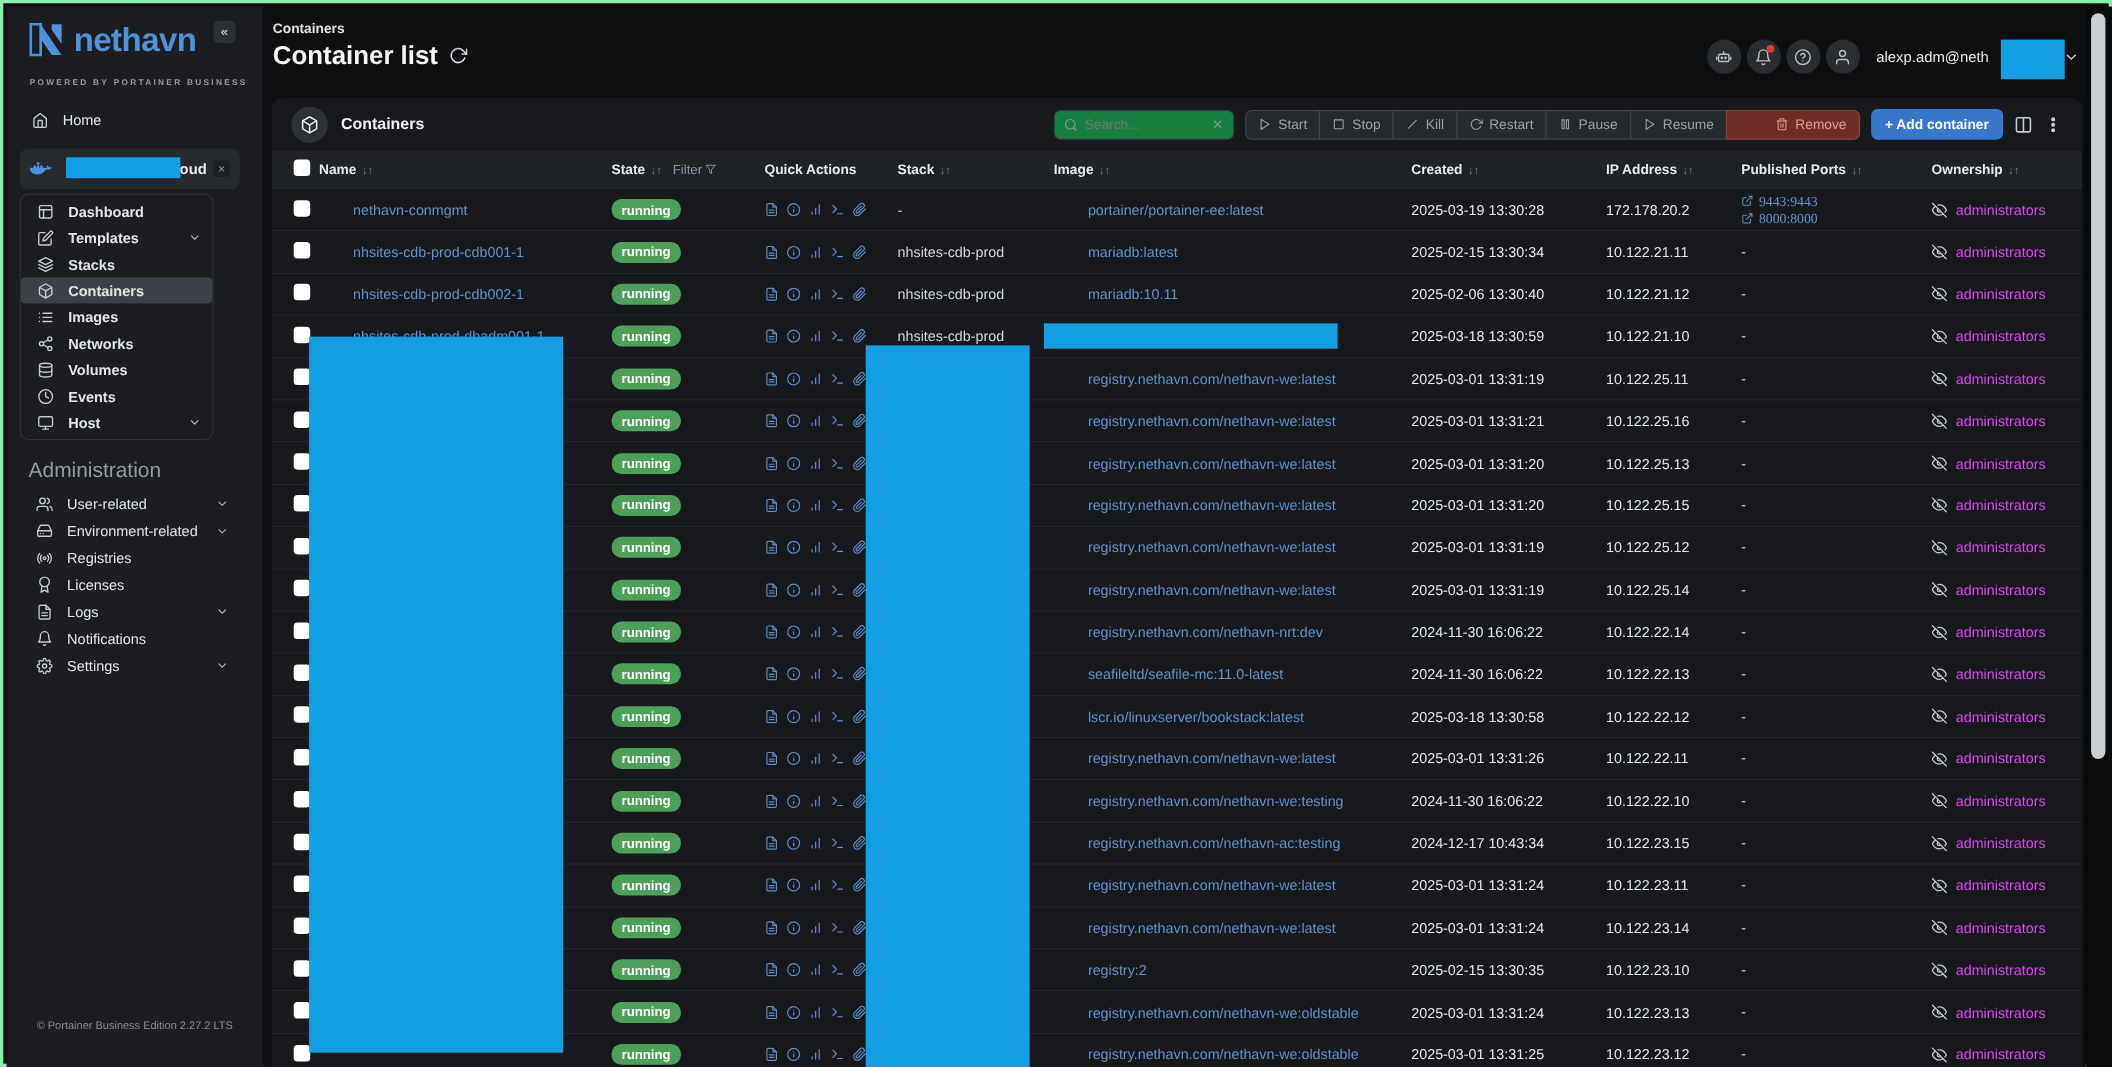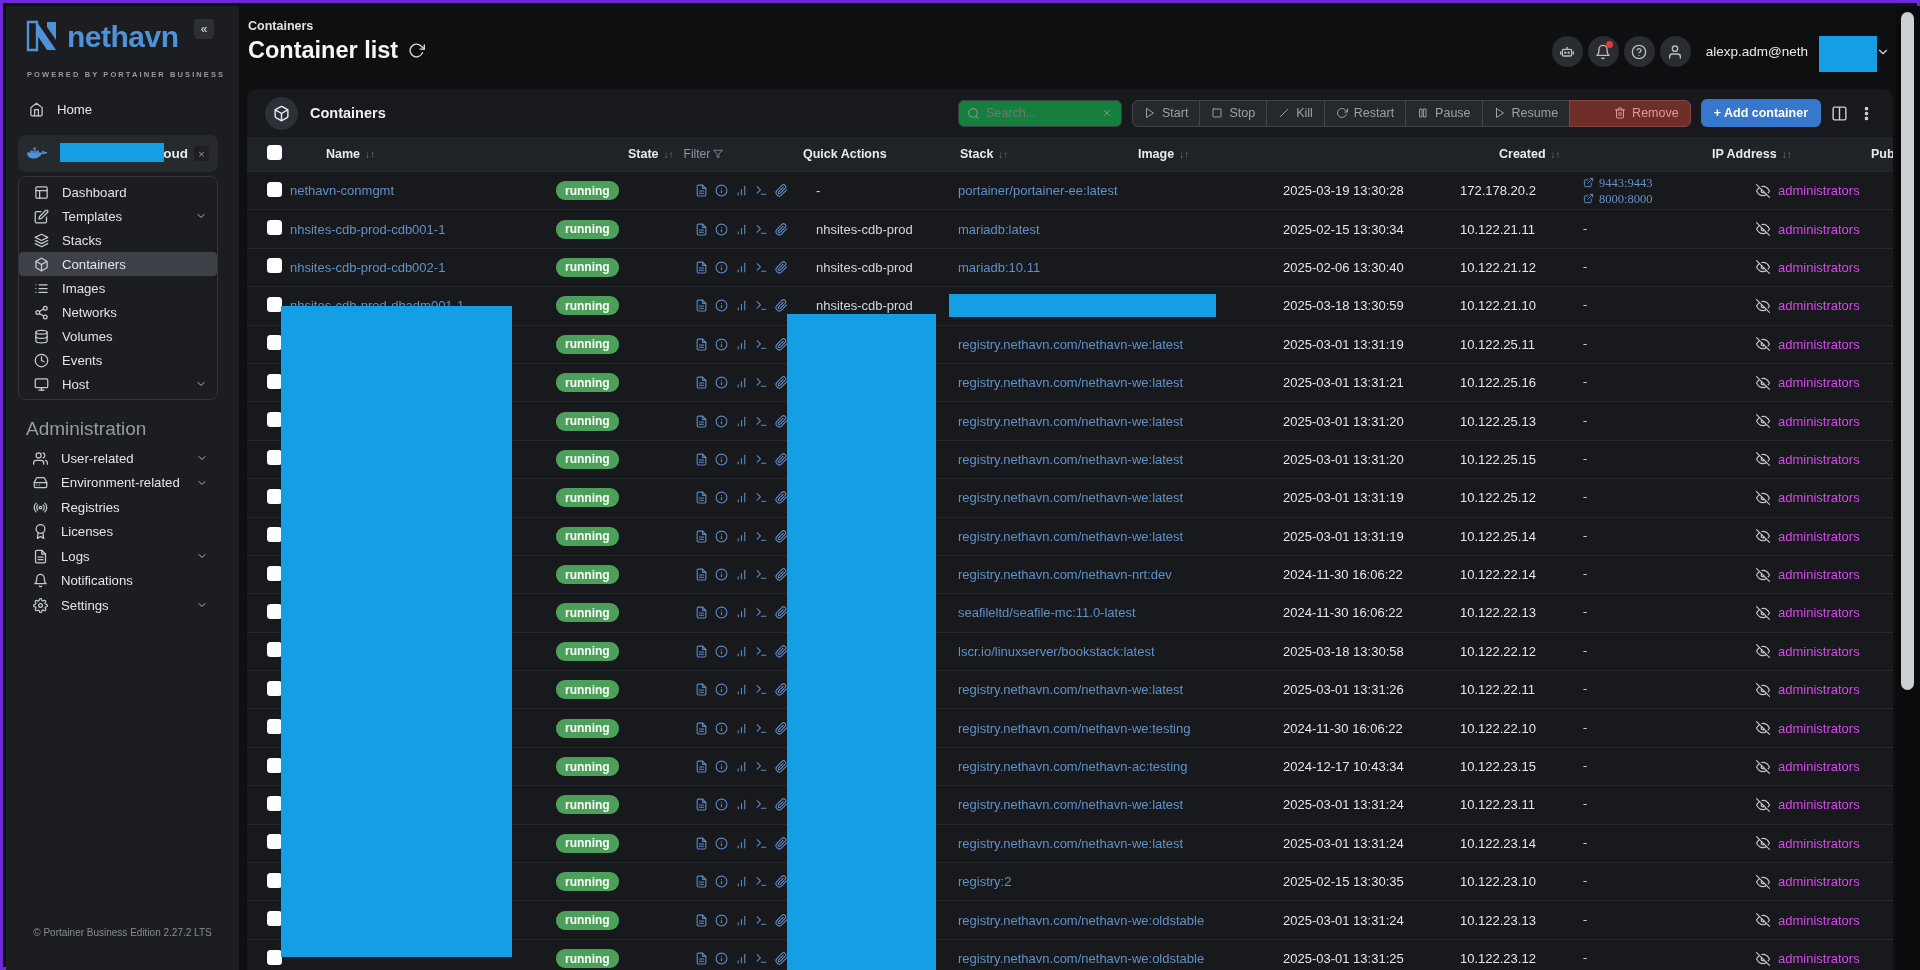--- a/index.html
+++ b/index.html
@@ -2,21 +2,21 @@
 <html style="--brand: #4f92d8; --redact: #149fe4; --green: #4ca05a; --link: #6290c8; --accent: #3778cd;"><head>
 <meta charset="utf-8">
 <style>
   :root{
     --brand:#4f92d8; --redact:#149fe4; --green:#4ca05a; --link:#6290c8;
     --accent:#3778cd; --danger-bg:#6e2f2b; --danger-bd:#8a433d; --danger-tx:#dc9c95;
   }
   *{box-sizing:border-box; margin:0; padding:0;}
   html,body{width:1920px;height:970px;overflow:hidden;background:#000;
     font-family:"Liberation Sans","DejaVu Sans",sans-serif;}
-  .window{position:absolute;inset:0;border:3px solid #6d28d9;background:#0d0e10;}
+  .window{position:absolute;inset:0;border:3px solid #86efac;background:#0d0e10;}
   svg{display:block}
   
   .sidebar{position:absolute;left:3px;top:3px;width:233px;height:964px;background:#1b1d20;}
   .collapse{position:absolute;left:188px;top:13px;width:20px;height:20px;background:#2c2f33;
     border:none;border-radius:4px;color:#dfe3e7;font-size:12px;line-height:20px;text-align:center;cursor:pointer;}
   .logo-row{position:absolute;left:18px;top:12px;display:flex;align-items:center;gap:7px;}
   .logo-n{width:36px;height:38px;color:var(--brand);}
   .logo-text{font-size:30px;font-weight:bold;color:var(--brand);letter-spacing:-.5px;}
   .tagline{position:absolute;left:21px;top:64px;font-size:7.5px;font-weight:bold;
     letter-spacing:2.1px;color:#969ba1;}
@@ -26,22 +26,22 @@
   .side-item .chev{margin-left:auto;margin-right:10px;width:12px;height:12px;color:#aeb4ba;}
   .side-item.active{background:#3e4248;border-radius:4px;}
   .home-item{position:absolute;left:8px;top:90px;width:217px;height:26px;}
   .env-box{position:absolute;left:12px;top:129px;width:200px;height:37px;background:#26292d;
     border-radius:8px;display:flex;align-items:center;padding:0 9px;cursor:pointer;}
   .env-box .docker{width:21px;height:16px;color:#4e94dc;}
   .env-gap{flex:1;}
   .env-suffix{font-size:13.5px;font-weight:bold;color:#e9ebee;}
   .env-close{width:15px;height:15px;background:#1d1f22;border:none;border-radius:3px;color:#8f959b;
     font-size:11px;line-height:14px;margin-left:6px;cursor:pointer;}
-  .env-menu{position:absolute;left:12px;top:170px;width:200px;border:1px solid #303338;
-    border-radius:8px;padding:3px 0;}
+  .env-menu{position:absolute;left:12px;top:170px;width:176px;border:1px solid #303338;
+    border-radius:8px;padding:3px 0;font-weight:bold;}
   .admin-heading{position:absolute;left:20px;top:412px;font-size:19px;color:#959ba3;}
   .admin-menu{position:absolute;left:12px;top:440px;width:200px;}
   .admin-menu .side-item{height:24.5px;}
   .side-footer{position:absolute;left:0;top:921px;width:100%;text-align:center;
     font-size:10px;color:#878d93;}
   
   .main{position:absolute;left:236px;top:3px;width:1657px;height:964px;background:#0e0f11;}
   .breadcrumb{position:absolute;left:9px;top:13px;font-size:12.5px;font-weight:600;color:#dfe2e5;cursor:pointer;}
   .title-row{position:absolute;left:9px;top:31px;display:flex;align-items:center;gap:10px;}
   .title-row h1{font-size:23.5px;font-weight:bold;color:#f4f6f8;}
@@ -77,29 +77,29 @@
   .gbtn:first-child{border-radius:6px 0 0 6px;margin-left:0;}
   .gbtn:last-child{border-radius:0 6px 6px 0;padding-left:44px;}
   .gbtn.danger{background:var(--danger-bg);border-color:var(--danger-bd);color:var(--danger-tx);}
   .add-btn{height:28px;padding:0 13px;background:var(--accent);border:none;border-radius:6px;
     color:#fff;font-size:12.5px;font-weight:600;font-family:inherit;cursor:pointer;}
   .tool-ic{background:none;border:none;color:#c9ced3;cursor:pointer;padding:0;}
   .tool-ic svg{width:17px;height:17px;}
   
   .grid{display:grid;grid-template-columns:23px 266px 139px 121px 142px 325px 177px 123px 173px 1fr;
     padding:0 20px;align-items:center;}
-  .t-header{height:34px;background:#1f2226;font-size:12.5px;font-weight:600;color:#e8ebee;gap:36px;}
+  .t-header{height:34px;background:#1f2226;font-size:12.5px;font-weight:600;color:#e8ebee;}
   .sort{font-size:10px;color:#727a84;margin-left:5px;font-weight:400;}
   .filter-lab{font-size:12px;color:#8d95a0;margin-left:10px;font-weight:400;}
   .funnel{display:inline-block;width:10px;height:10px;color:#8d95a0;margin-left:3px;vertical-align:-1px;}
   .funnel svg{display:inline;}
   .checkbox{display:inline-block;width:15px;height:15px;background:#fff;border-radius:3.5px;cursor:pointer;}
   .t-row{height:38.4px;border-top:1px solid #25282c;font-size:13px;}
   .link{color:var(--link);text-decoration:none;cursor:pointer;font-size:13px;
-    white-space:nowrap;overflow:hidden;text-overflow:ellipsis;display:block;padding-right:17px;}
+    white-space:nowrap;overflow:hidden;text-overflow:ellipsis;display:block;padding-right:17px;margin-left:31px;}
   .badge{display:inline-block;background:var(--green);color:#fff;font-size:12px;font-weight:bold;
     padding:2.5px 9px;border-radius:9px;}
   .c-quick{display:flex;gap:7px;}
   .qa{width:13px;height:13px;color:#5d8cc7;cursor:pointer;}
   .c-stack{color:#d3d7db;white-space:nowrap;}
   .c-created,.c-ip{color:#e4e7ea;}
   .c-ports{font-size:12.5px;color:#d3d7db;font-family:Liberation Serif, serif;}
   .port-link{display:flex;align-items:center;gap:5px;color:var(--link);text-decoration:none;
     font-size:12.5px;line-height:16px;cursor:pointer;}
   .port-link .ext{width:11px;height:11px;}

